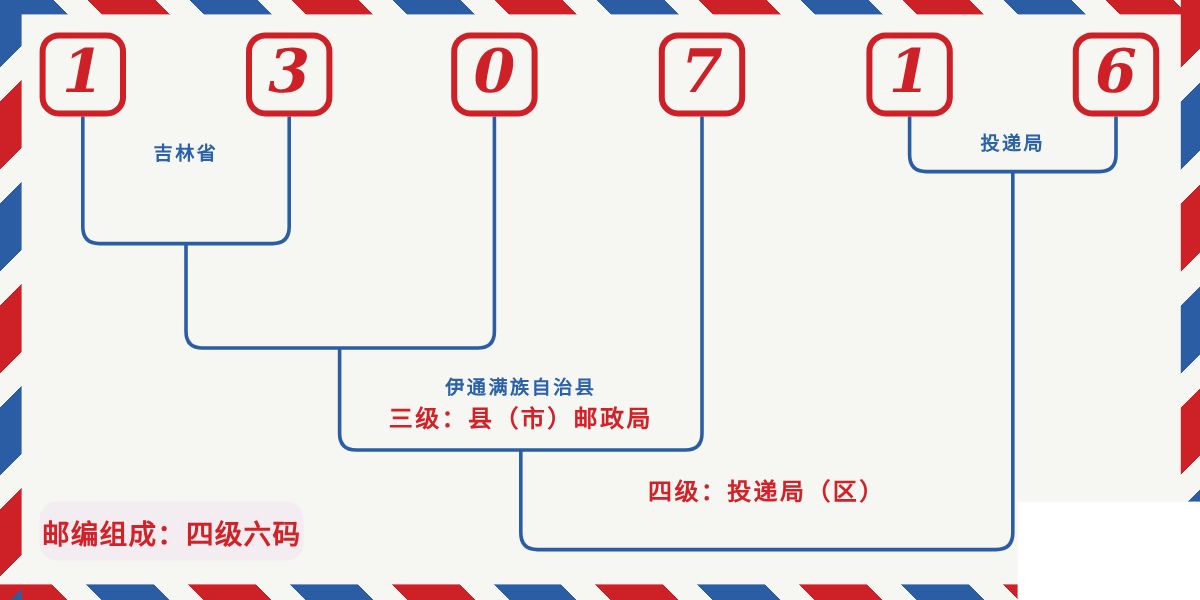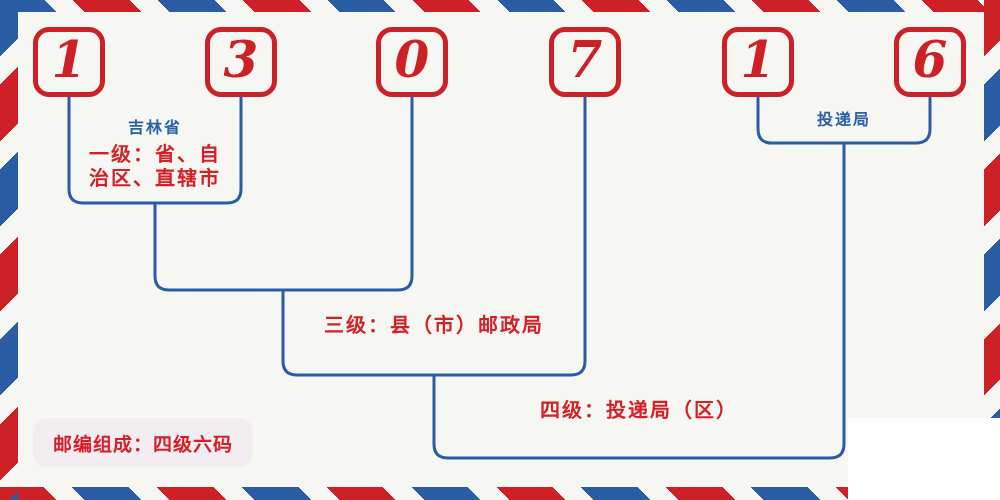--- a/index.html
+++ b/index.html
@@ -69,21 +69,21 @@
     white-space:pre-line;margin-top:4px;
   }
   .level-desc.wide-gap{margin-top:10px;text-align:center;}
   
   .badge{
     position:absolute;left:33px;top:418px;width:220px;height:49px;
     background:var(--badge_bg,#f3edf1);border-radius:14px;
     display:flex;align-items:center;justify-content:center;
   }
   .badge-text{
-    font-size:19px;font-weight:bold;letter-spacing:1px;
+    font-size:23px;font-weight:bold;letter-spacing:1px;
     color:var(--text_red,#d32127);
   }
 </style>
 </head>
 <body>
 
 <div class="canvas">
 
   <div class="stripes top"></div>
   <div class="stripes bottom"></div>
@@ -113,26 +113,25 @@
   </div>
   <div class="digit-box" style="left:722px">
     <span class="digit">1</span>
   </div>
   <div class="digit-box" style="left:894px">
     <span class="digit">6</span>
   </div>
 
   <div class="label" style="left:155px;top:114px">
     <div class="place">吉林省</div>
-    <div class="level-desc">一级：省、自
-治区、直辖市</div>
   </div>
 
 
   <div class="label" style="left:434px;top:309px">
+    <div class="place">伊通满族自治县</div>
     <div class="level-desc">三级：县（市）邮政局</div>
   </div>
 
   <div class="label" style="left:639px;top:388px">
     <div class="level-desc wide-gap">四级：投递局（区）</div>
   </div>
 
   <div class="label" style="left:844px;top:106px">
     <div class="place">投递局</div>
   </div>

